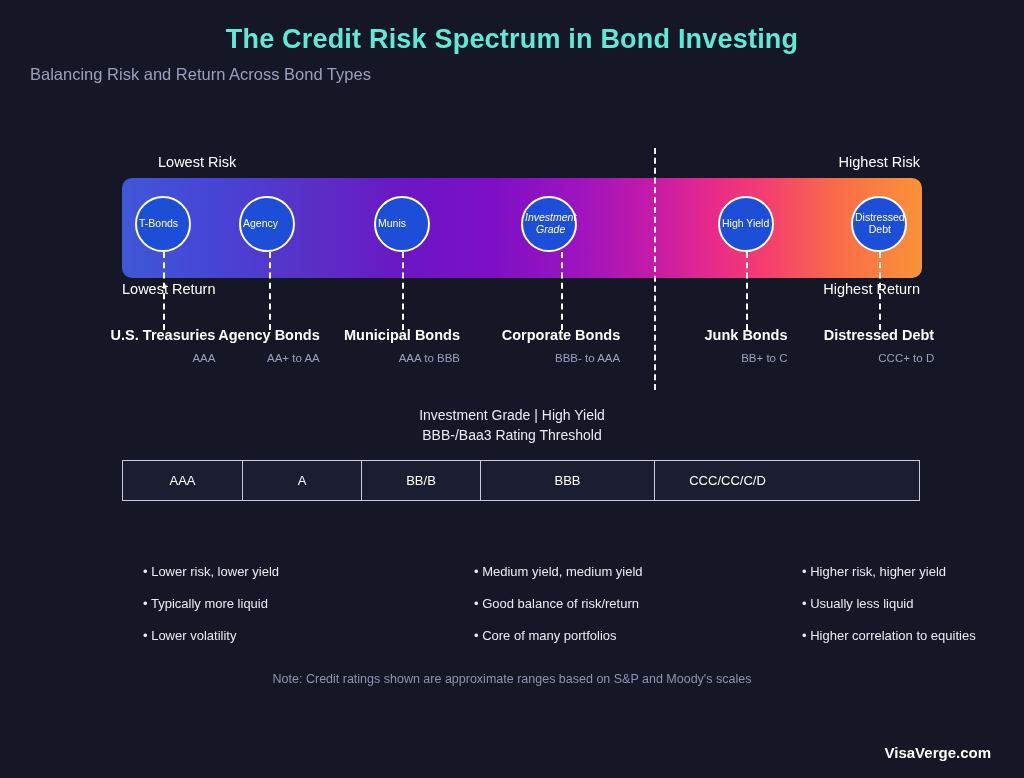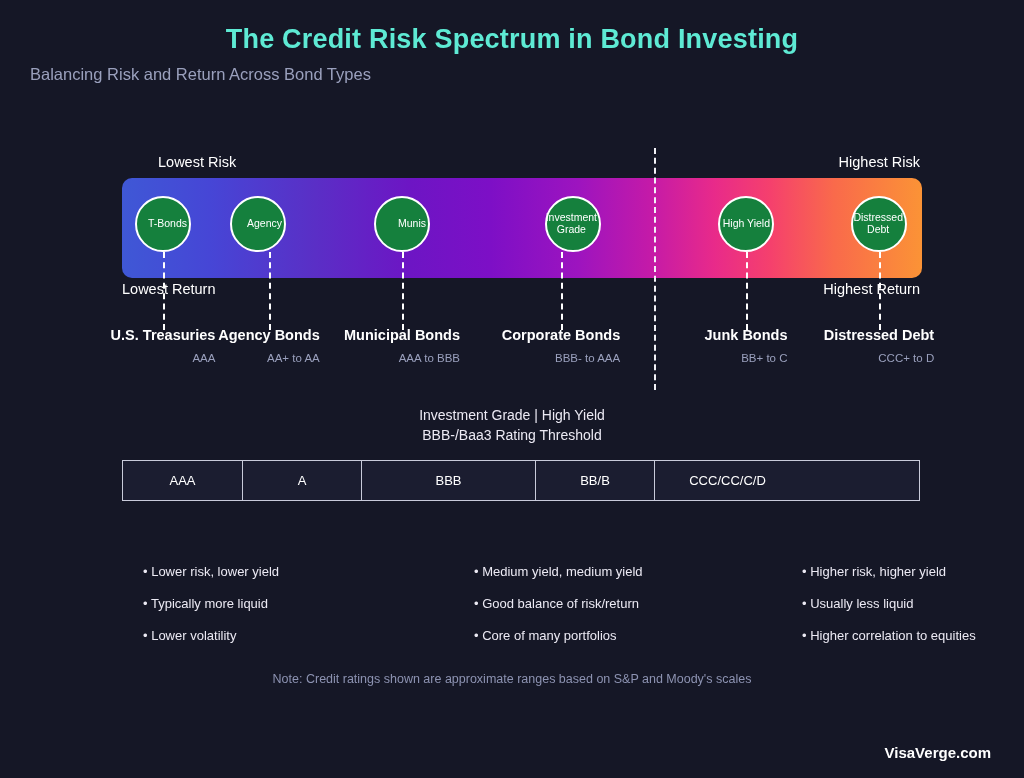--- a/index.html
+++ b/index.html
@@ -47,23 +47,23 @@
       #f5406d 81%,
       #f96a4b 89%,
       #fb9336 100%);
   }
 
   
   .node {
     position:absolute; top:196px;
     width:56px; height:56px; margin-left:-28px;
     border-radius:50%;
-    background:#15803d;
+    background:#1d4ed8;
     border:2px solid #ffffff;
-    display:flex; align-items:center; justify-content:flex-end;
+    display:flex; align-items:center; justify-content:flex-start;
     text-align:center; line-height:1.12;
     font-size:10.5px; color:#ffffff; font-weight:400;
     z-index:3;
   }
   .node span { display:block; padding:0 2px; }
 
   
   .drop {
     position:absolute; top:252px; width:0;
     border-left:2px dashed #ffffff; height:78px;
@@ -151,37 +151,37 @@
 
   <div id="nodes-layer">
       <div class="node" style="left: 163px;">
         <span>T-Bonds</span>
       </div>
       <div class="drop" style="left: 163px;"></div>
       <div class="bondlabel" style="left: 163px;">
         <span class="name">U.S. Treasuries</span>
         <span class="rating">AAA</span>
       </div>
-      <div class="node" style="left: 258px;">
+      <div class="node" style="left: 267px;">
         <span>Agency</span>
       </div>
       <div class="drop" style="left: 269px;"></div>
       <div class="bondlabel" style="left: 269px;">
         <span class="name">Agency Bonds</span>
         <span class="rating">AA+ to AA</span>
       </div>
       <div class="node" style="left: 402px;">
         <span>Munis</span>
       </div>
       <div class="drop" style="left: 402px;"></div>
       <div class="bondlabel" style="left: 402px;">
         <span class="name">Municipal Bonds</span>
         <span class="rating">AAA to BBB</span>
       </div>
-      <div class="node" style="left: 573px;">
+      <div class="node" style="left: 549px; font-style: italic;">
         <span>Investment Grade</span>
       </div>
       <div class="drop" style="left: 561px;"></div>
       <div class="bondlabel" style="left: 561px;">
         <span class="name">Corporate Bonds</span>
         <span class="rating">BBB- to AAA</span>
       </div>
       <div class="node" style="left: 746px;">
         <span>High Yield</span>
       </div>
@@ -203,22 +203,22 @@
   <div class="threshold-line"></div>
 
   <div class="threshold-cap">
     <div>Investment Grade | High Yield</div>
     <div>BBB-/Baa3 Rating Threshold</div>
   </div>
 
   <div class="ratings" id="ratings-table">
       <div class="cell" style="width: 120px;">AAA</div>
       <div class="cell" style="width: 119px;">A</div>
+      <div class="cell" style="width: 119px;">BB/B</div>
       <div class="cell" style="width: 174px;">BBB</div>
-      <div class="cell" style="width: 119px;">BB/B</div>
       <div class="cell" style="width: 145px;">CCC/CC/C/D</div>
     </div>
 
   <div class="bullets" id="bullets-layer">
       <div class="bcol bcol-0">
         <div>• Lower risk, lower yield</div>
         <div>• Typically more liquid</div>
         <div>• Lower volatility</div>
       </div>
       <div class="bcol bcol-1">

